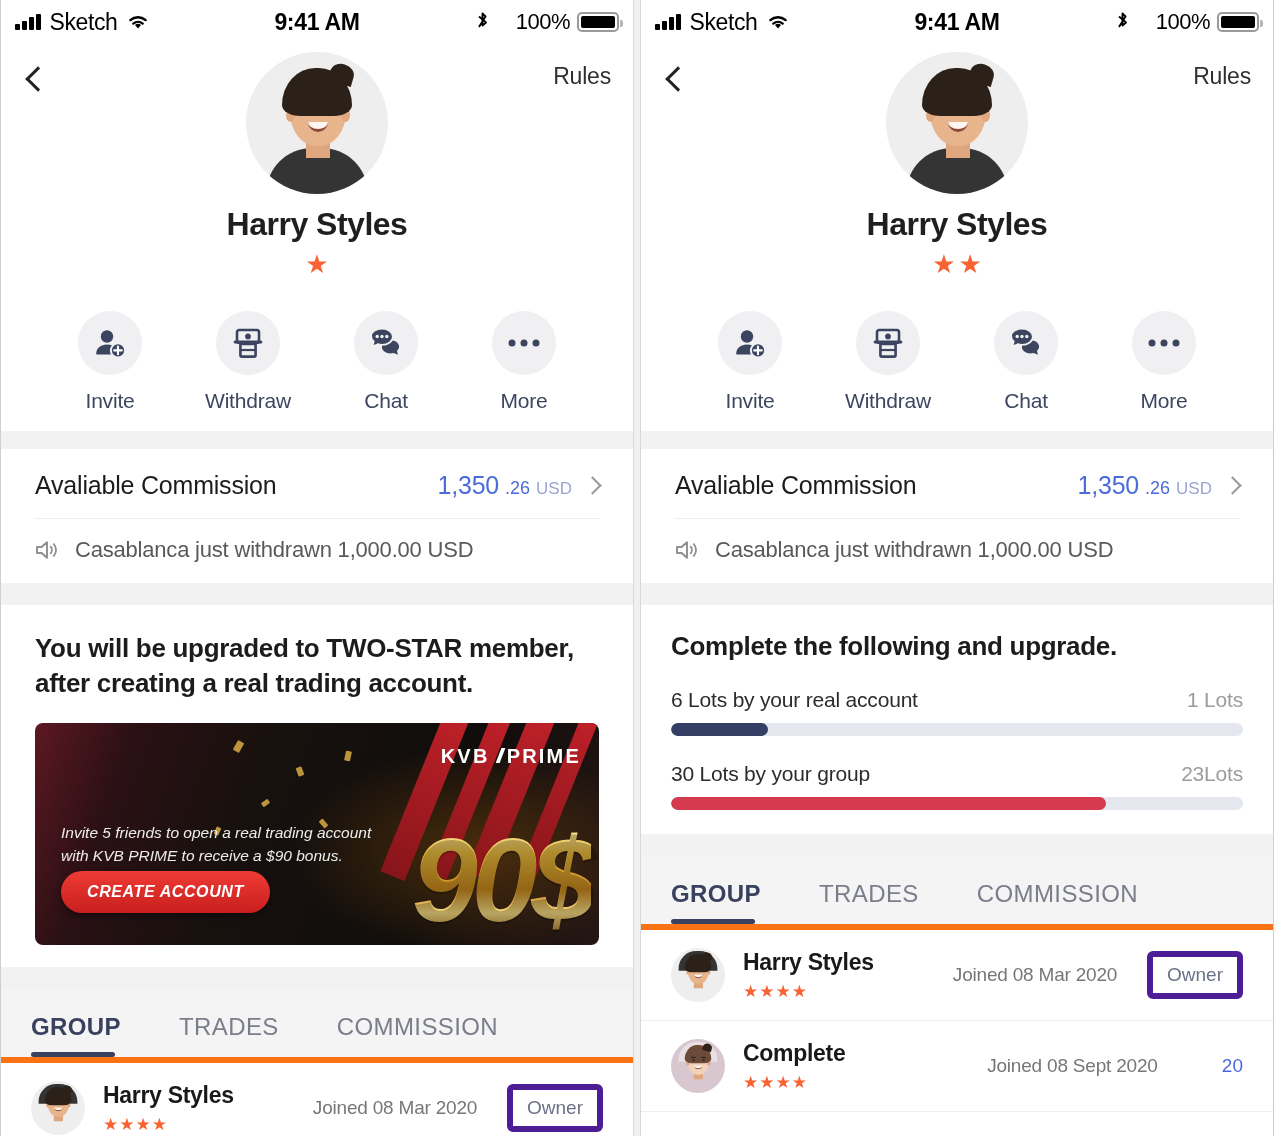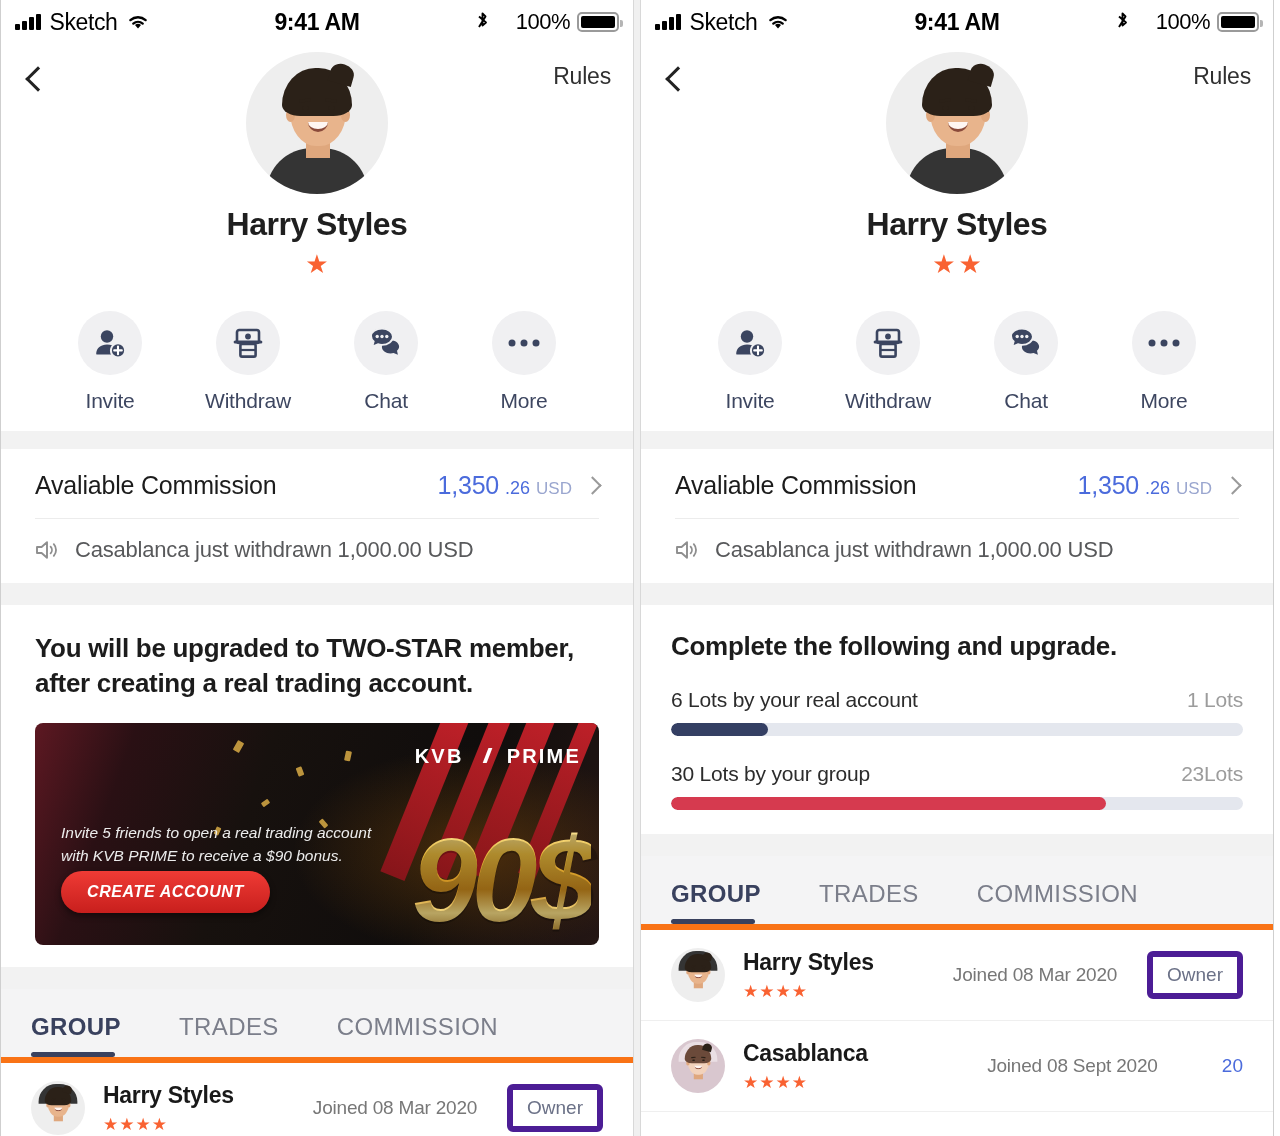--- a/index.html
+++ b/index.html
@@ -207,21 +207,21 @@
     background: linear-gradient(180deg,#d4232c,#8e141b);
     transform: rotate(22deg); opacity: .92;
   }
   .banner .stripe.s1 { right: 158px; }
   .banner .stripe.s2 { right: 116px; width:20px; }
   .banner .stripe.s3 { right: 72px; width: 26px;}
   .banner .stripe.s4 { right: 28px; width: 18px;}
   .banner .kvb {
     position:absolute; right: 18px; top: 22px;
     color:#fff; font-size: 20px; font-weight: bold; letter-spacing: 2.2px;
-    display:flex; align-items:center; gap:20px; z-index: 4;
+    display:flex; align-items:center; gap:7px; z-index: 4;
   }
   .banner .kvb .slash { color:#ffffff; font-weight:bold; letter-spacing:-4px; font-style: italic;}
   .banner .ninety {
     position:absolute; right: 8px; bottom: 6px;
     font-size: 118px; font-weight: bold; font-style: italic;
     letter-spacing: -6px; line-height: 1;
     background: linear-gradient(180deg,#fff0b0 2%,#e8b93c 28%,#c6871c 58%,#f6dc84 78%,#9e6a12 100%);
     -webkit-background-clip: text; background-clip: text; color: transparent;
     text-shadow: 0 2px 0 rgba(0,0,0,0.25);
   }
@@ -691,21 +691,21 @@
               <div class="ear-r"></div>
               <div class="hair"></div>
             <div class="brow-l"></div>
               <div class="brow-r"></div>
             <div class="eye-l"></div>
               <div class="eye-r"></div>
               <div class="smile"></div>
           </div>
         </div>
         <div class="m-main">
-          <div class="m-name">Casablanca</div>
+          <div class="m-name">Complete</div>
           <div class="m-stars">★★★★</div>
         </div>
         <div class="m-joined">Joined 08 Sept 2020</div>
         <div class="m-num">20</div>
       </div>
     </div>
   </div>
 </div>
 
 </body></html>

